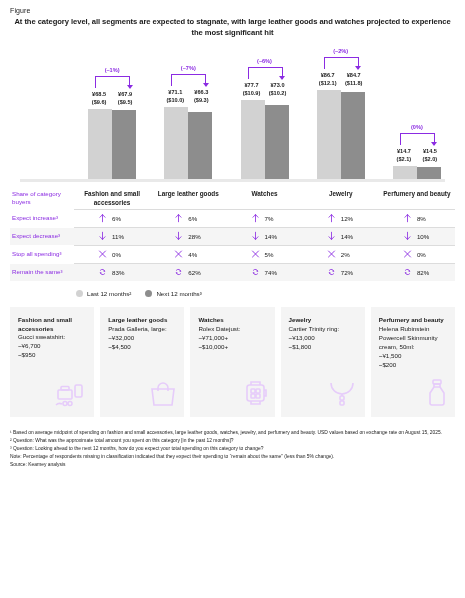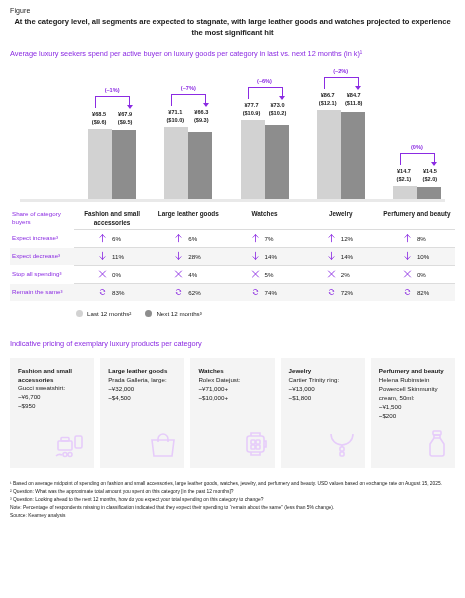--- a/index.html
+++ b/index.html
@@ -93,21 +93,20 @@
   .notes { margin-top: 12px; }
   .note { font-size: 4.9px; line-height: 1.65; color: #1a1a1a; }
 </style>
 </head>
 <body>
 
 <div class="page">
 
   <div class="fig-label">Figure</div>
   <div class="headline">At the category level, all segments are expected to stagnate, with large leather goods and watches projected to experience the most significant hit</div>
-  <div class="subhead">Average luxury seekers spend per active buyer on luxury goods per category in last vs. next 12 months (in k)¹</div>
 
   <div class="chart">
     <div class="cols" id="chart-cols">
         <div class="col">
           <div class="delta">
             <div class="pct">(–1%)</div>
             <div class="bracket"></div>
             <div class="arrow"></div>
           </div>
           <div class="vals">
@@ -341,21 +340,20 @@
     <div class="lg">
       <span class="dot last"></span>
       <span>Last 12 months²</span>
     </div>
     <div class="lg">
       <span class="dot next"></span>
       <span>Next 12 months³</span>
     </div>
   </div>
 
-  <div class="price-title">Indicative pricing of exemplary luxury products per category</div>
   <div class="cards" id="price-cards">
       <div class="card">
         <div class="ttl">Fashion and small accessories</div>
         <div class="body">Gucci sweatshirt:<br>~¥6,700<br>~$950</div>
         <div class="ico"><svg viewBox="0 0 34 26" width="34" height="26" fill="none" stroke="#e6ccfa" stroke-width="1.6">
             <rect x="4" y="8" width="14" height="9" rx="1"></rect>
             <rect x="7" y="4.5" width="8" height="3.5" rx="1"></rect>
             <rect x="21" y="3" width="7" height="12" rx="1.5"></rect>
             <path d="M2 23c2-2 4-2 6-1"></path>
             <circle cx="11" cy="21.5" r="2"></circle>

